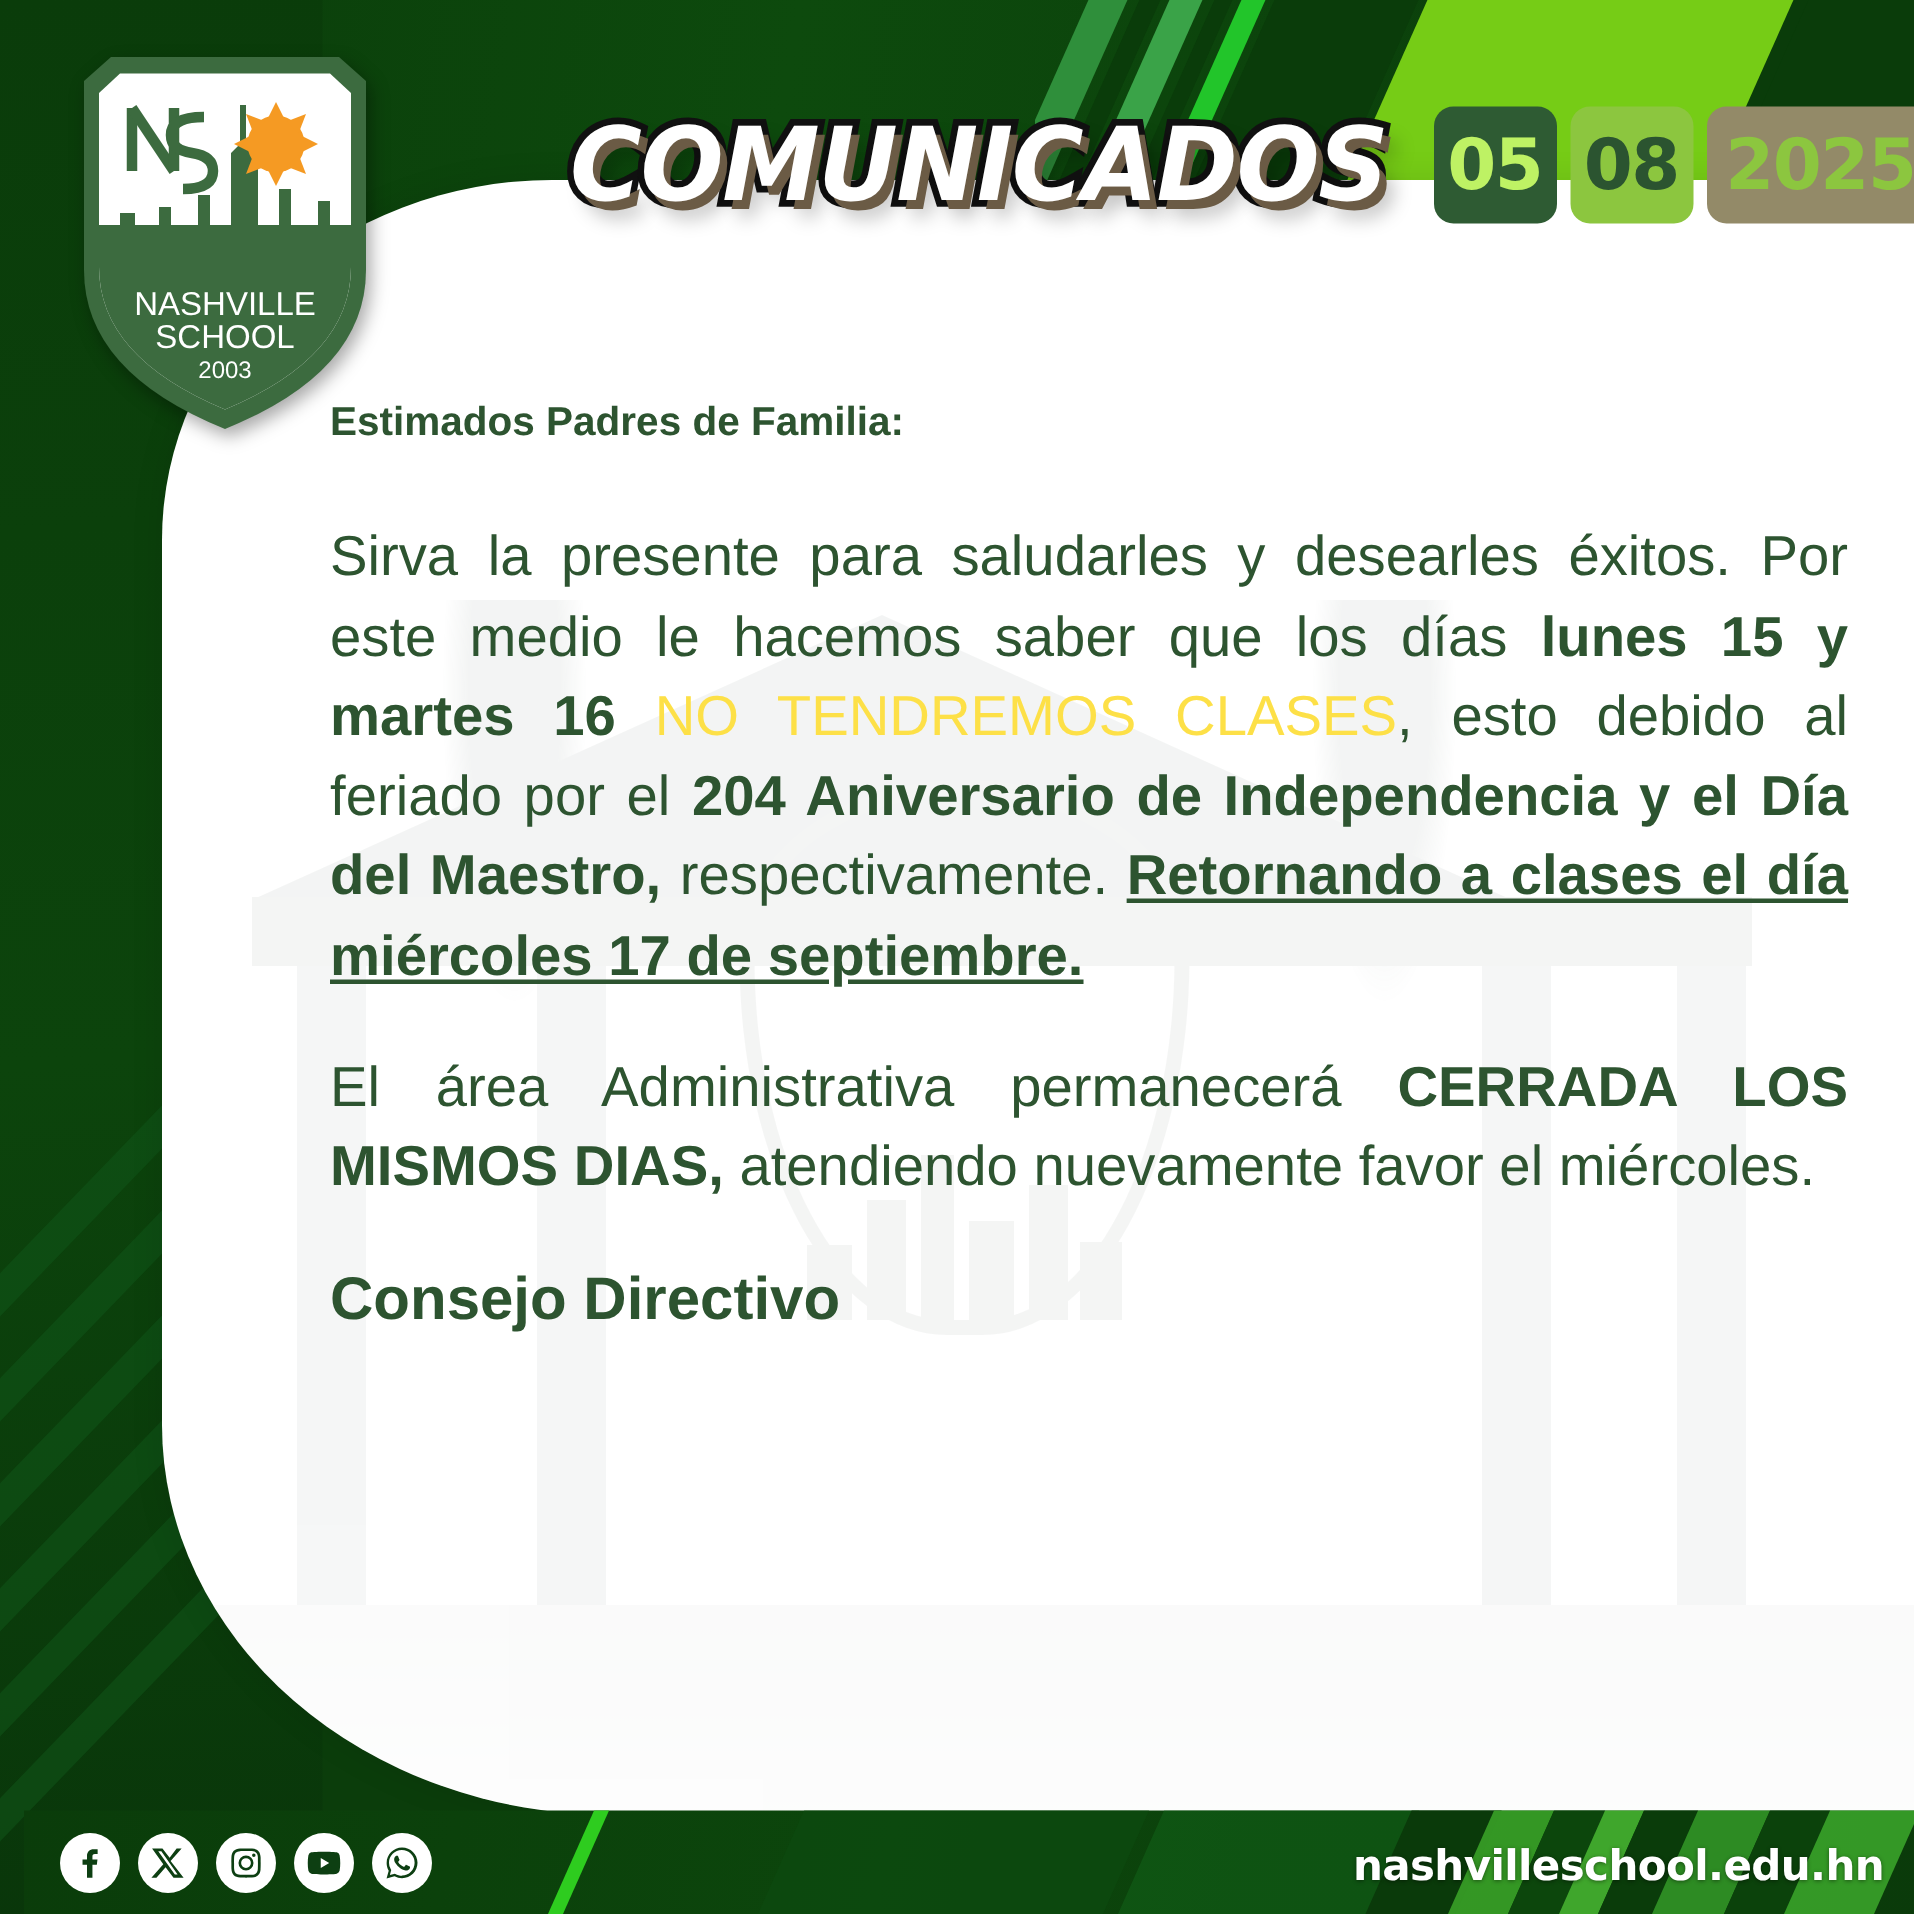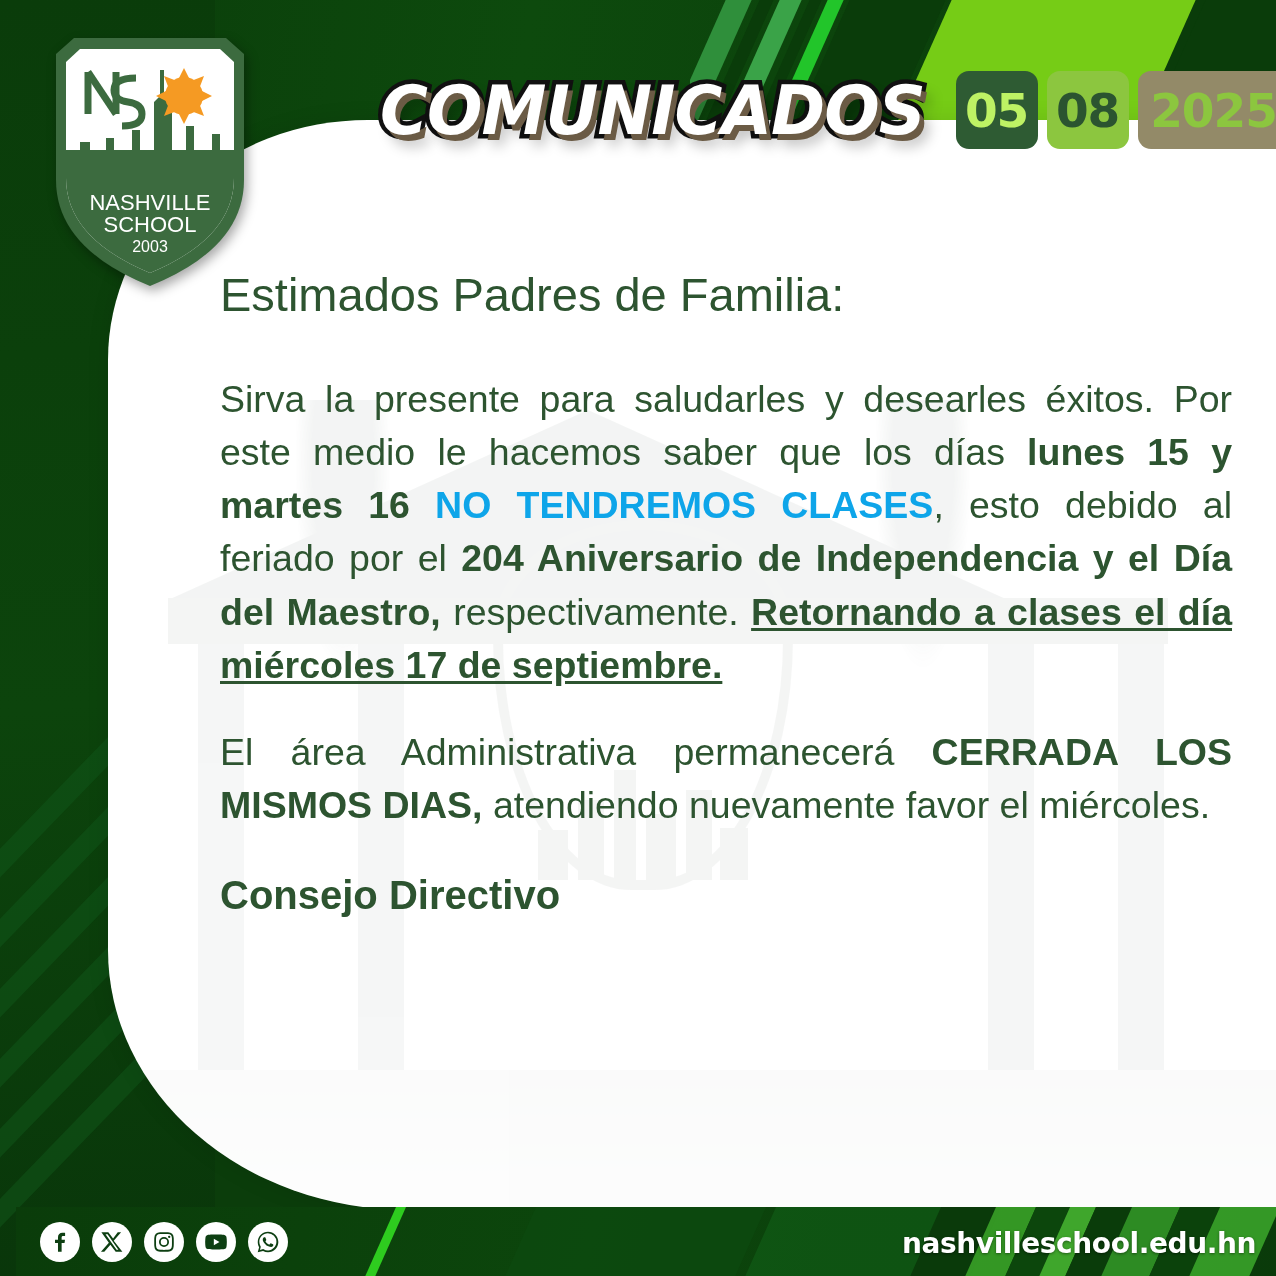--- a/index.html
+++ b/index.html
@@ -172,23 +172,23 @@
     width:1012px;
     color:#2d5430;
     font-family:"Liberation Sans", sans-serif;
     font-size:37.5px;
     line-height:1.42;
     text-align:justify;
     z-index:4;
   }
   .body-text p { margin:0 0 34px 0; }
   .body-text p:last-child { margin-bottom:12px; }
-  .salutation { font-weight:normal; font-size:47px; margin-bottom:44px !important; }
+  .salutation { font-weight:bold; font-size:27px; margin-bottom:44px !important; }
   .bold  { font-weight:bold; }
-  .red   { font-weight:bold; color:#0ea5e9; }
+  .red   { font-weight:normal; color:#fde047; }
   .uline { font-weight:bold; text-decoration:underline; text-underline-offset:3px; }
   .sign  { font-weight:bold; font-size:40px; }
   .nojust { text-align:left; }
 
   
   .footer {
     position:absolute;
     left:16px; top:1207px;
     width:1276px; height:69px;
     background:linear-gradient(105deg,#0a3c0a 0%,#0c460c 45%,#0a3a0a 100%);

